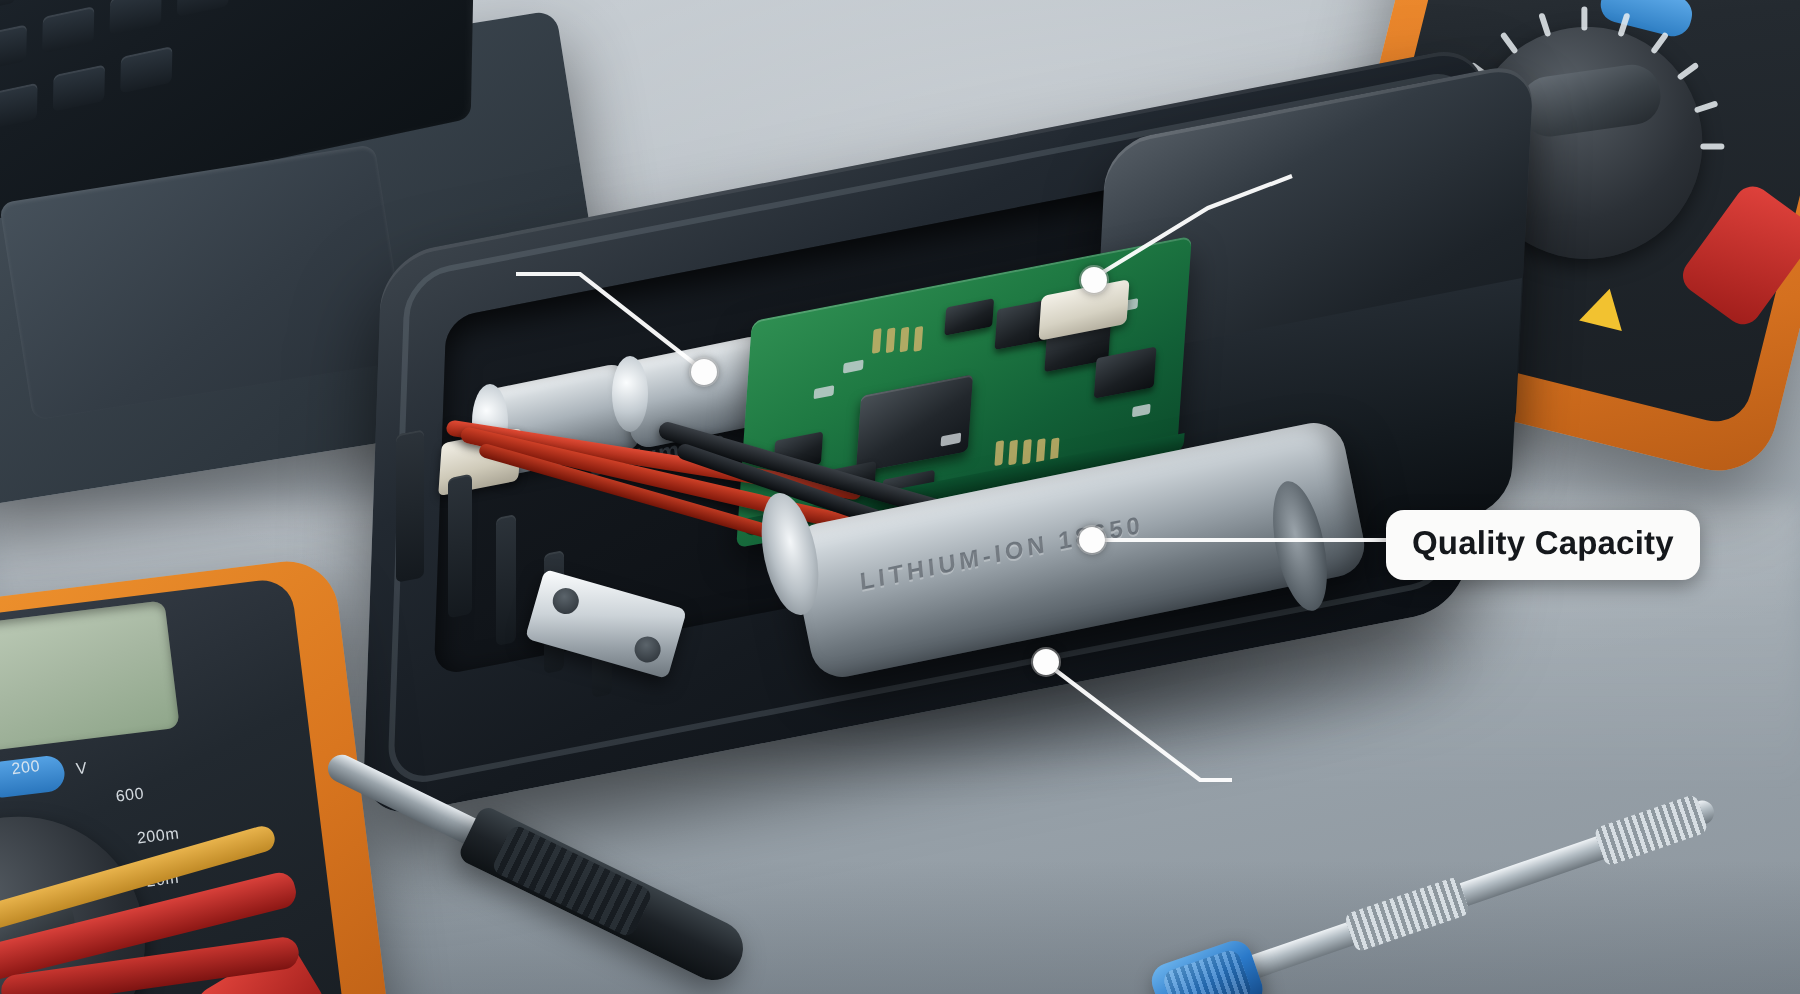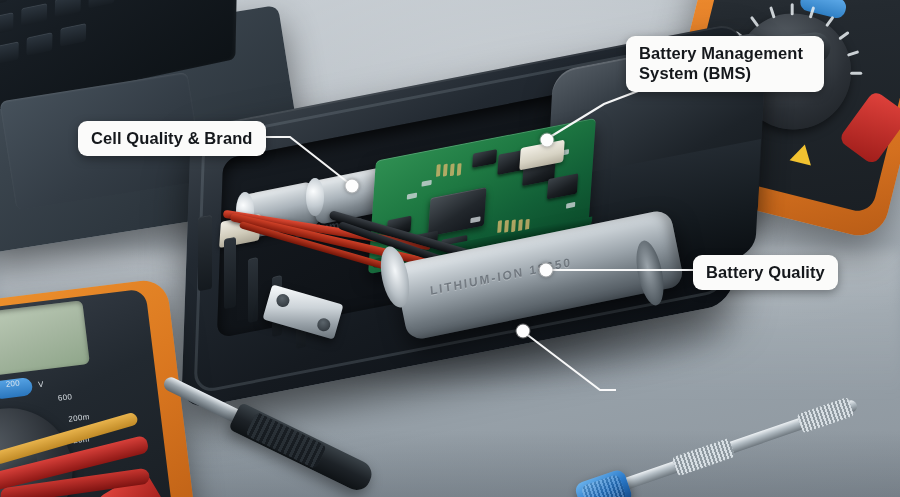--- a/index.html
+++ b/index.html
@@ -513,19 +513,16 @@
       <path d="M 693,270 L 548,270" stroke="#ffffff" stroke-width="2.1" fill="none" opacity="0.95"></path>
 
       <path d="M 525,333 L 600,390 L 616,390" stroke="#ffffff" stroke-width="2.1" fill="none" opacity="0.95"></path>
     </svg>
 
     <div class="dot" style="left:547px;top:140px"></div>
     <div class="dot" style="left:352px;top:186px"></div>
     <div class="dot" style="left:546px;top:270px"></div>
     <div class="dot" style="left:523px;top:331px"></div>
 
-    <div class="callout" style="left:626px;top:36px;width:172px">Battery Management
-System (BMS)</div>
-    <div class="callout" style="left:78px;top:121px">Cell Quality &amp; Brand</div>
-    <div class="callout" style="left:693px;top:255px">Battery Quality</div>
+    <div class="callout" style="left:693px;top:255px">Quality Capacity</div>
   </div>
 
 </div>
 
 </body></html>

